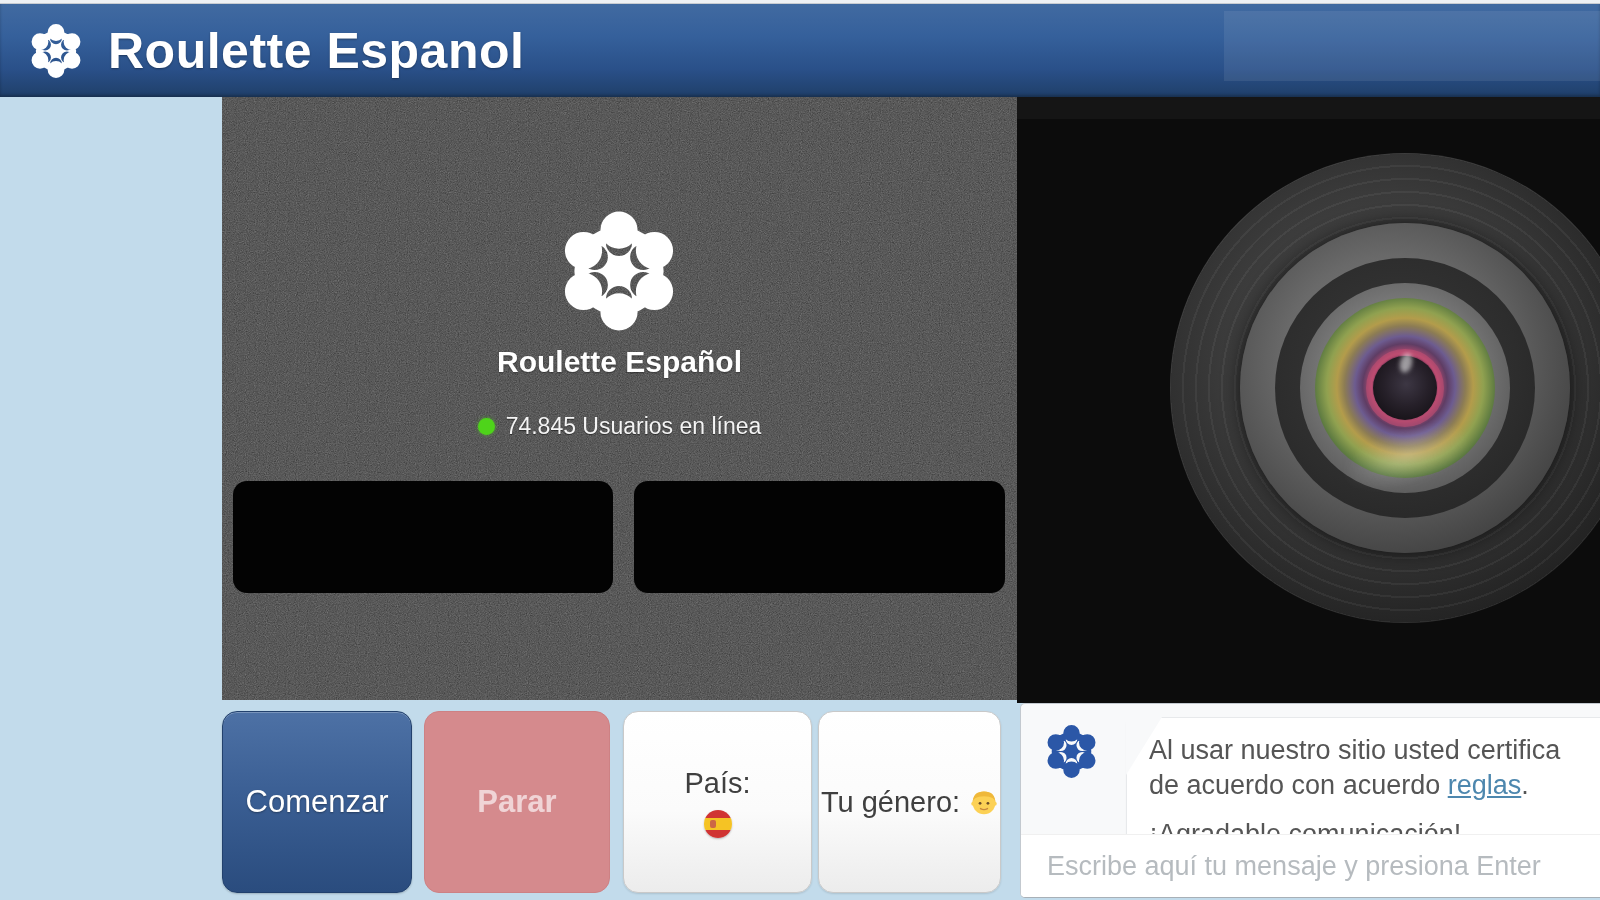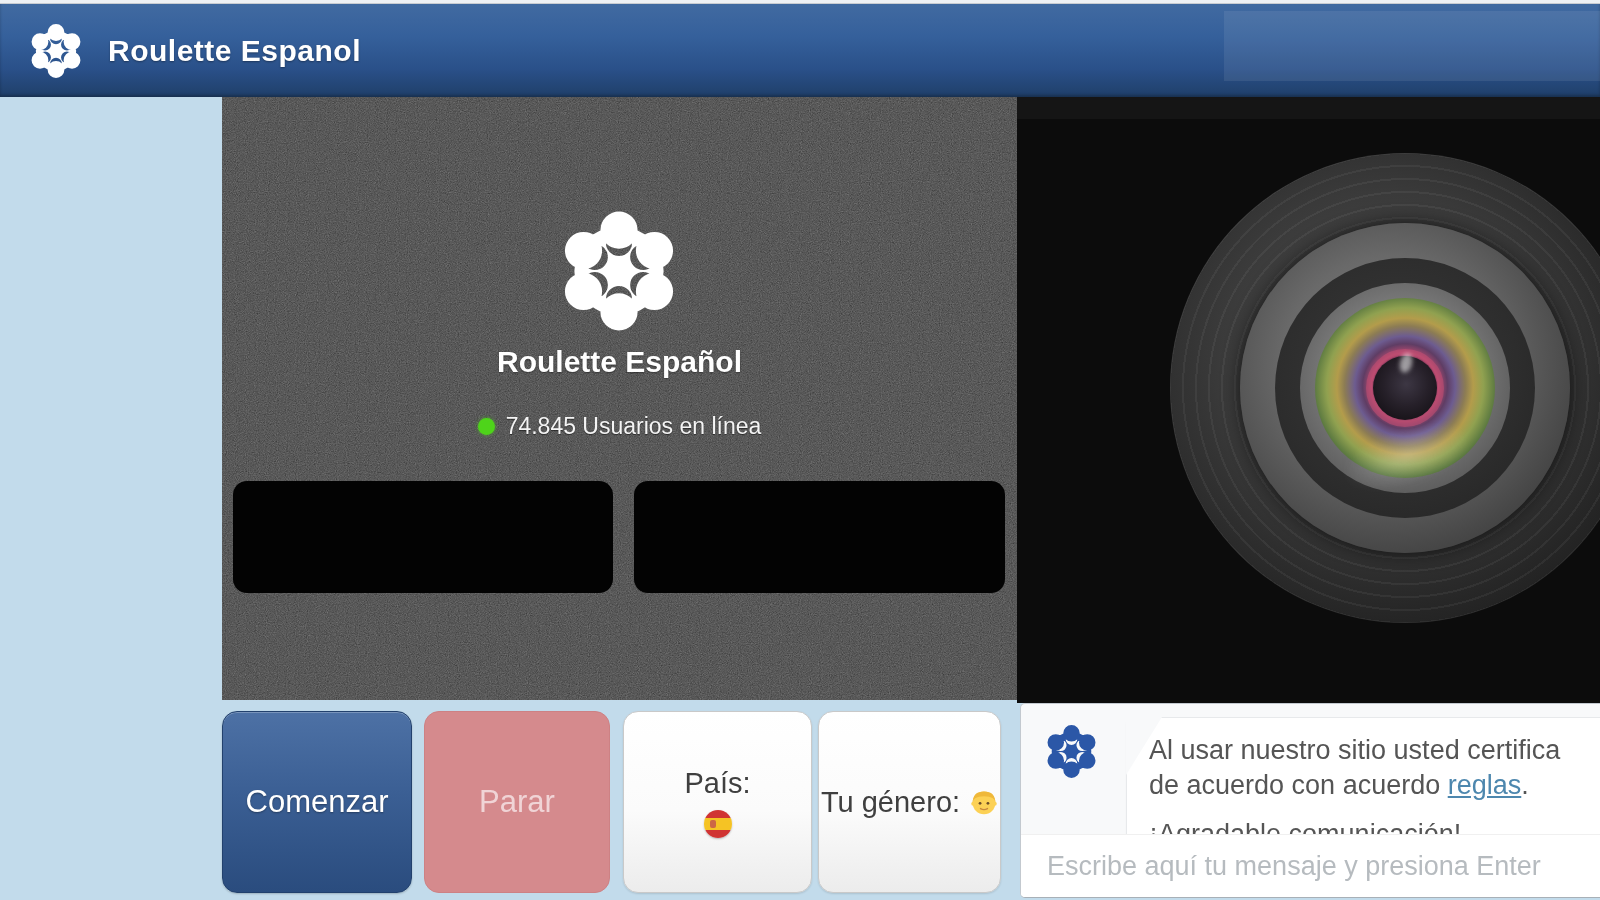--- a/index.html
+++ b/index.html
@@ -5,21 +5,21 @@
   html,body{margin:0;padding:0;}
   body{font-family:"Liberation Sans", sans-serif; -webkit-font-smoothing:antialiased;}
   .viewport{position:relative;width:1600px;height:900px;overflow:hidden;background:#c2dbeb;}
 
   
   .top-strip{position:absolute;left:0;top:0;width:1600px;height:4px;background:#eef1f4;border-bottom:1px solid #c9ccd1;box-sizing:border-box;}
 
   
   .header{position:absolute;left:0;top:4px;width:1600px;height:93px;background:linear-gradient(180deg,#416aa1 0%,#35609b 35%,#2a5089 70%,#1f3f69 100%);box-shadow:inset 0 -2px 3px rgba(0,0,0,.25);}
   .header-logo{position:absolute;left:28px;top:19px;width:56px;height:56px;color:#ffffff;}
-  .header-title{position:absolute;left:108px;top:0;height:93px;display:flex;align-items:center;color:#ffffff;font-size:30px;font-weight:bold;letter-spacing:.5px;text-shadow:0 1px 2px rgba(0,0,0,.35);}
+  .header-title{position:absolute;left:108px;top:0;height:93px;display:flex;align-items:center;color:#ffffff;font-size:50px;font-weight:bold;letter-spacing:.5px;text-shadow:0 1px 2px rgba(0,0,0,.35);}
   .header-box{position:absolute;left:1224px;top:7px;width:380px;height:70px;background:rgba(255,255,255,.08);}
 
   
   .stage{position:absolute;left:222px;top:97px;width:795px;height:603px;background:#4c1d95;overflow:hidden;}
   .stage svg.noise{position:absolute;left:0;top:0;width:100%;height:100%;}
   .stage-logo{position:absolute;left:335px;top:112px;width:124px;height:124px;color:#ffffff;}
   .stage-title{position:absolute;left:0;top:248px;width:100%;text-align:center;color:#ffffff;font-size:30px;font-weight:bold;text-shadow:0 1px 2px rgba(0,0,0,.4);}
   .online-row{position:absolute;left:0;top:316px;width:100%;display:flex;align-items:center;justify-content:center;gap:11px;}
   .online-dot{width:17px;height:17px;border-radius:50%;background:#4ed41a;box-shadow:0 0 4px rgba(78,212,26,.6);}
   .online-text{color:#f4f4f4;font-size:23px;text-shadow:0 1px 1px rgba(0,0,0,.5);}
@@ -38,21 +38,21 @@
   .l5{left:298px;top:201px;width:180px;height:180px;background:radial-gradient(circle at 50% 49%,#241f27 0 11%,#39232f 16%,#7c3355 22%,#b24a6f 26%,#5f3d64 33%,#6d5c90 39%,#8c7c54 47%,#b39c4b 53%,#90a150 61%,#5e7b41 70%,#3b5032 80%,#252d23 89%,#171919 100%);}
   .pupil-ring{left:349px;top:252px;width:78px;height:78px;border:6px solid rgba(198,78,114,.55);box-sizing:border-box;background:transparent;}
   .pupil{left:356px;top:259px;width:64px;height:64px;background:radial-gradient(circle at 52% 44%,#3d3744 0%,#262029 45%,#161217 80%);}
   .spark{position:absolute;left:383px;top:256px;width:12px;height:20px;background:rgba(255,255,255,.55);border-radius:50%;transform:rotate(14deg);filter:blur(2px);}
   .glare{position:absolute;left:325px;top:330px;width:130px;height:58px;background:radial-gradient(ellipse at center,rgba(255,255,255,.26) 0%,rgba(255,255,255,.08) 45%,rgba(255,255,255,0) 72%);transform:rotate(-18deg);filter:blur(2px);border-radius:50%;}
   .remote-topshade{position:absolute;left:0;top:0;width:100%;height:22px;background:rgba(255,255,255,.04);}
 
   
   .btn{position:absolute;top:711px;height:182px;border-radius:15px;display:flex;align-items:center;justify-content:center;box-sizing:border-box;cursor:pointer;}
   .btn-start{left:222px;width:190px;background:linear-gradient(180deg,#4d71a5 0%,#3b5f94 45%,#2a4c7e 100%);border:1px solid #22416d;box-shadow:inset 0 1px 0 rgba(255,255,255,.25),0 1px 2px rgba(0,0,0,.2);color:#ffffff;font-size:31px;text-shadow:0 1px 2px rgba(0,0,0,.35);}
-  .btn-stop{left:424px;width:186px;background:#d58a8d;border:1px solid #cd8184;color:#f0d4d6;font-size:31px;}
+  .btn-stop{left:424px;width:186px;background:#d58a8d;border:1px solid #cd8184;color:#f0d4d6;font-size:31px;font-weight:bold;}
   .btn-white{background:linear-gradient(180deg,#ffffff 0%,#fbfbfb 55%,#ececec 100%);border:1px solid #c9c9c9;box-shadow:0 1px 2px rgba(0,0,0,.12);color:#3f3f3f;font-size:29px;gap:10px;}
   .btn-country{left:623px;width:189px;flex-direction:column;}
   .btn-gender{left:818px;width:183px;}
   .flag-es{width:28px;height:28px;border-radius:50%;background:linear-gradient(180deg,#d03433 0%,#d03433 27%,#f5c324 27%,#f5c324 73%,#d03433 73%,#d03433 100%);position:relative;box-shadow:0 1px 2px rgba(0,0,0,.25);}
   .flag-es::after{content:"";position:absolute;left:6px;top:10px;width:6px;height:8px;background:#c4574b;border-radius:2px;opacity:.85;}
   .face-icon{width:28px;height:28px;display:block;}
 
   
   .chat{position:absolute;left:1020px;top:703px;width:592px;height:195px;background:#f8f9fa;border:1px solid #c3c9cf;border-bottom-color:#a8b0b7;border-radius:5px;box-sizing:border-box;overflow:hidden;}
   .chat-logo{position:absolute;left:23px;top:20px;width:55px;height:55px;color:#2b57a7;}

